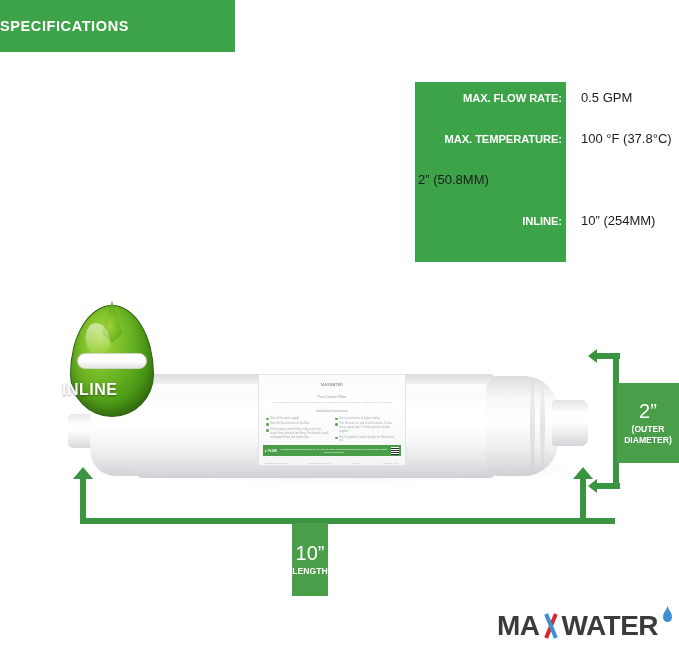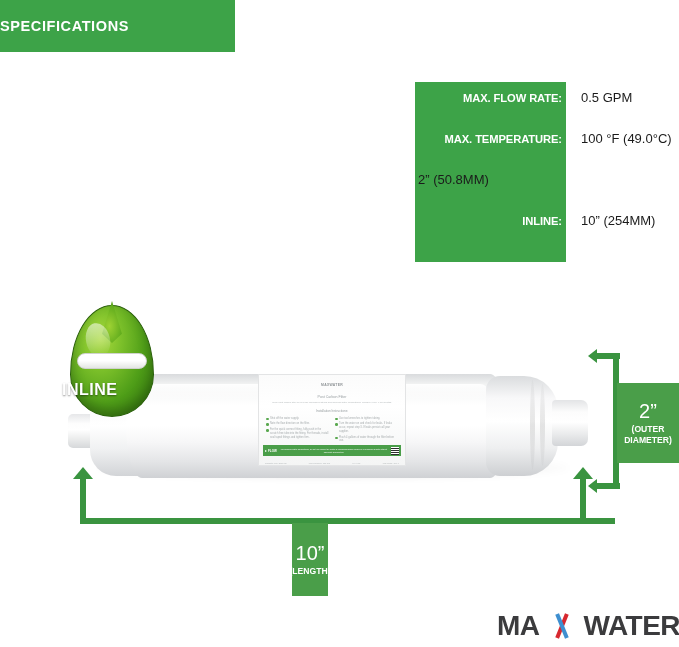--- a/index.html
+++ b/index.html
@@ -470,21 +470,20 @@
     display: flex;
     align-items: flex-start;
   }
   .logo-text {
     font-size: 28px;
     font-weight: bold;
     color: #3b3b3d;
     letter-spacing: -0.5px;
     line-height: 1;
     display: flex;
-    gap: 11px;
   }
   .logo-x {
     position: relative;
     display: inline-block;
     width: 22px;
     color: transparent;
   }
   .logo-x::before,
   .logo-x::after {
     content: "";
@@ -525,21 +524,21 @@
   </div>
 
   <div class="spec-panel"></div>
   <div class="spec-rows">
     <div class="spec-row">
       <span class="spec-label">MAX. FLOW RATE:</span>
       <span class="spec-value">0.5 GPM</span>
     </div>
     <div class="spec-row">
       <span class="spec-label">MAX. TEMPERATURE:</span>
-      <span class="spec-value">100 °F (49.0°C)</span>
+      <span class="spec-value">100 °F (37.8°C)</span>
     </div>
     <div class="spec-row">
       <span class="spec-value">2” (50.8MM)</span>
     </div>
     <div class="spec-row">
       <span class="spec-label">INLINE:</span>
       <span class="spec-value">10” (254MM)</span>
     </div>
   </div>
 

